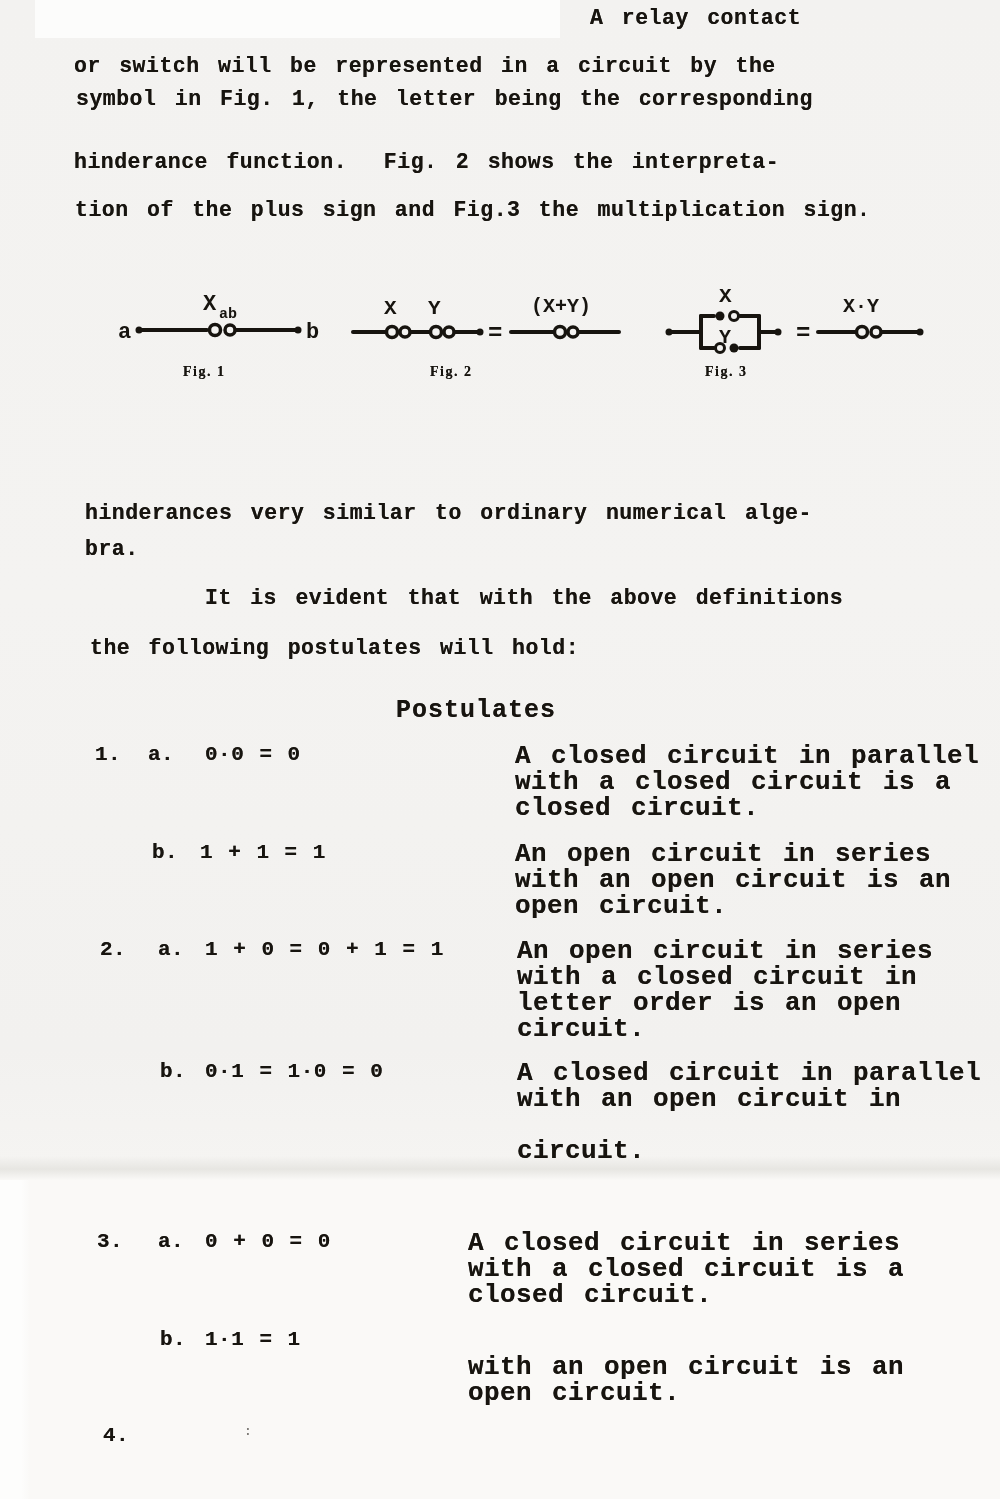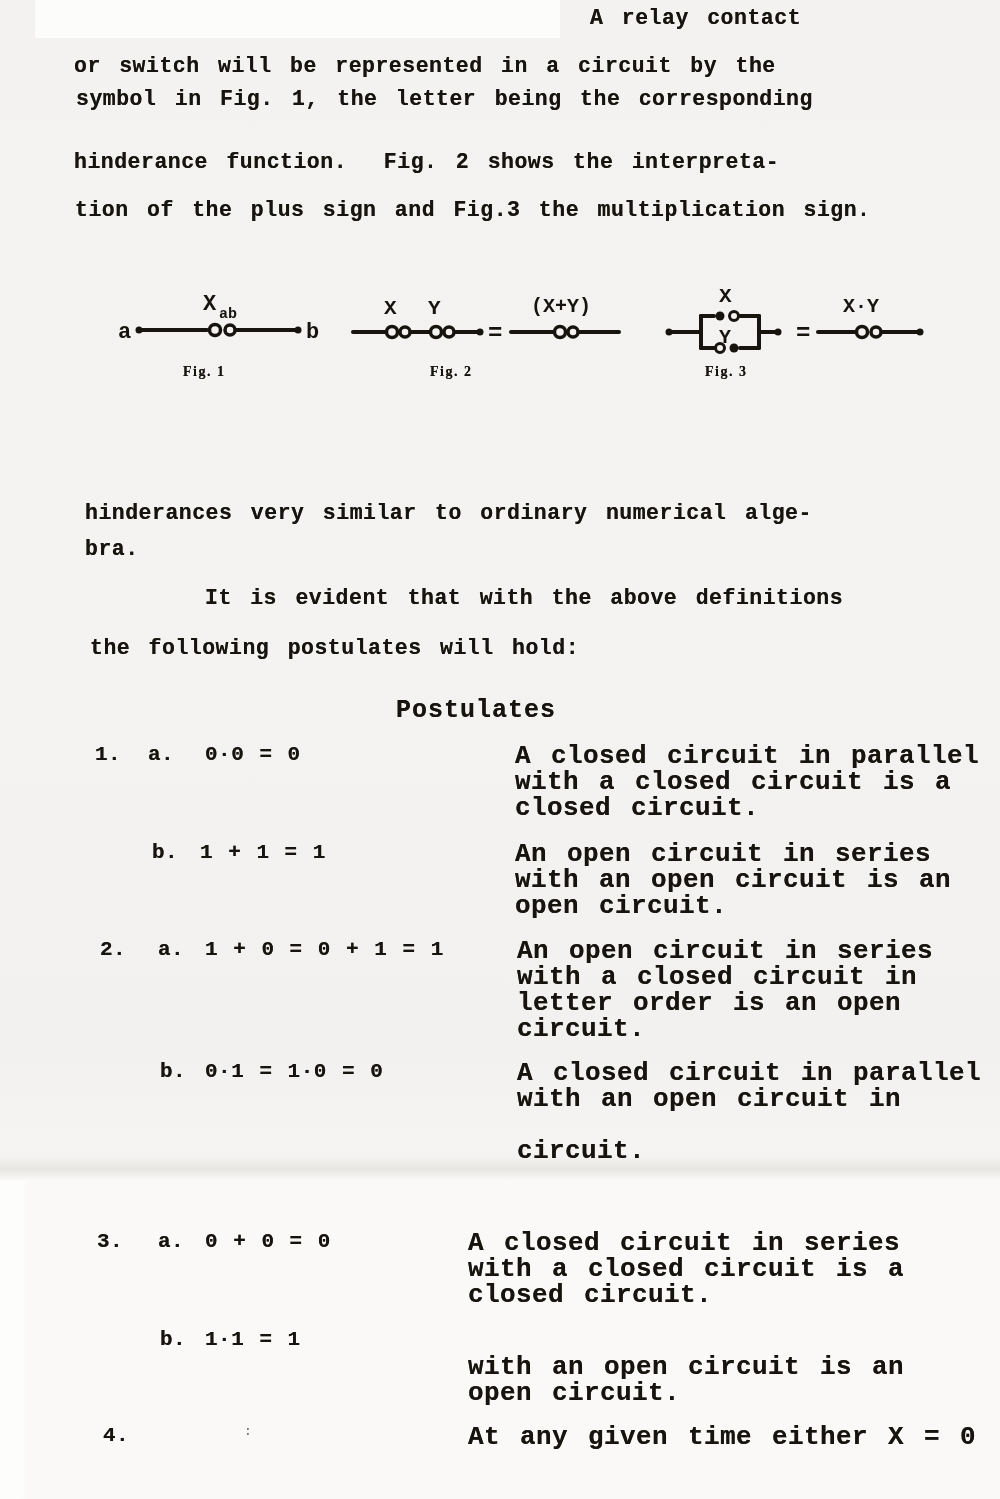--- a/index.html
+++ b/index.html
@@ -170,16 +170,15 @@
   <div class="dline" style="left:468px;top:1254px">with a closed circuit is a</div>
   <div class="dline" style="left:468px;top:1280px">closed circuit.</div>
 
   <div class="psub" style="left:160px;top:1328px">b.</div>
   <div class="fline" style="left:205px;top:1328px">1·1 = 1</div>
   <div class="dline" style="left:468px;top:1352px">with an open circuit is an</div>
   <div class="dline" style="left:468px;top:1378px">open circuit.</div>
 
   <div class="pnum" style="left:103px;top:1424px">4.</div>
   <div class="stray" style="left:244px;top:1424px">:</div>
-  <div class="dline" style="left:468px;top:1422px">At any given time either X = 0</div>
   <div class="dline" style="left:468px;top:1508px">or X = 1.</div>
 
 </div>
 
 </body></html>

